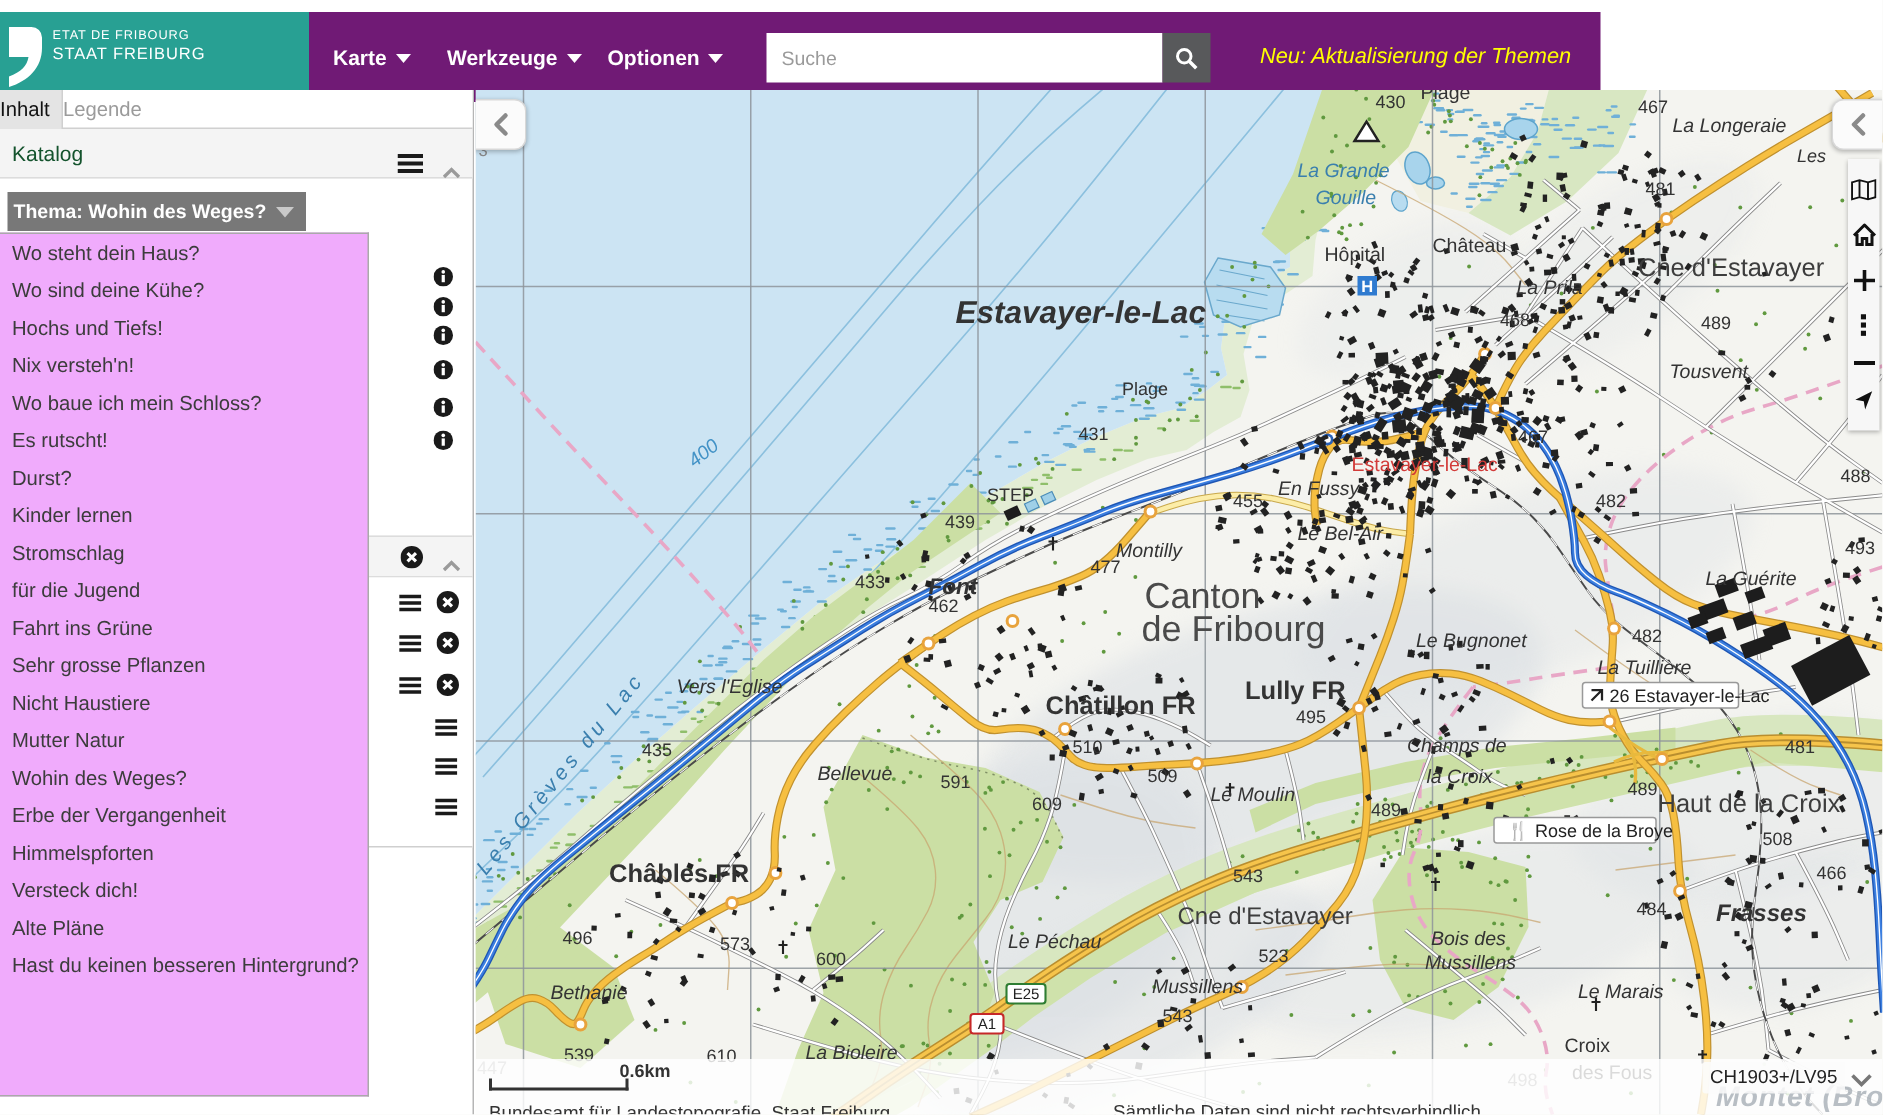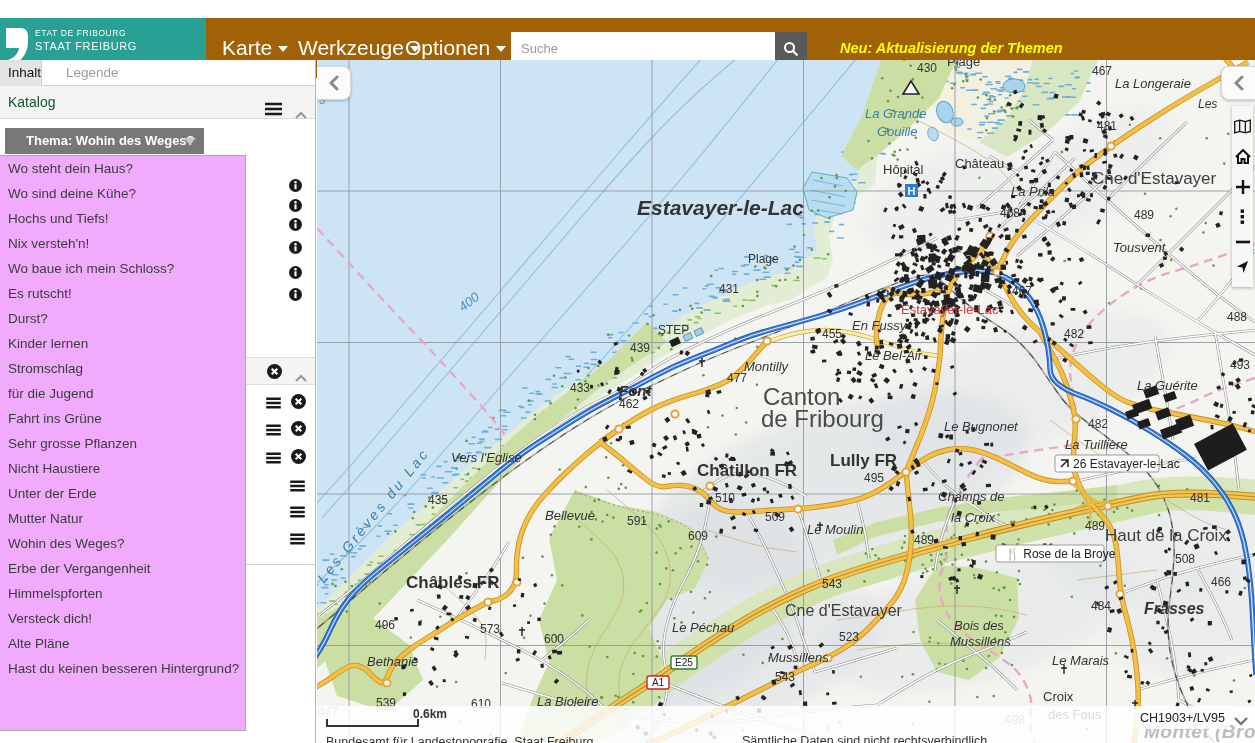--- a/index.html
+++ b/index.html
@@ -1,30 +1,30 @@
 <!DOCTYPE html>
 <html><head><meta charset="utf-8"><style>
 *{margin:0;padding:0;box-sizing:border-box}
 html,body{width:1255px;height:743px;overflow:hidden;font-family:"Liberation Sans",sans-serif}
 #app{position:relative;width:1255px;height:743px;background:#fff}
-header{position:absolute;left:0;top:18px;width:1255px;height:60px;background:#a16207}
+header{position:absolute;left:0;top:8px;width:1067px;height:60px;background:#701a75}
 #logo{position:absolute;left:0;top:0;width:206px;height:60px;background:#28a093}
 #logot1{position:absolute;left:35px;top:10px;font-size:8.5px;letter-spacing:.6px;color:#fff}
 #logot2{position:absolute;left:35px;top:21.5px;font-size:11px;letter-spacing:.6px;color:#fff}
-.menu{position:absolute;top:0;height:60px;line-height:60px;color:#fff;font-size:21px;font-weight:normal}
+.menu{position:absolute;top:0;height:60px;line-height:60px;color:#fff;font-size:14px;font-weight:bold}
 .menu .tri{display:inline-block;width:0;height:0;border-left:5px solid transparent;border-right:5px solid transparent;border-top:6px solid #fff;margin-left:6px;vertical-align:middle}
 #search{position:absolute;left:511px;top:14px;width:264px;height:33px;background:#fff;color:#9a9a9a;font-size:13px;line-height:33px;padding-left:10px}
 #searchbtn{position:absolute;left:775px;top:14px;width:32px;height:33px;background:#58595b;display:flex;align-items:center;justify-content:center}
-#banner{position:absolute;left:840px;top:0;height:60px;line-height:60px;color:#ff0;font-size:14.5px;font-weight:bold;font-style:italic}
+#banner{position:absolute;left:840px;top:0;height:60px;line-height:60px;color:#ff0;font-size:14.5px;font-weight:normal;font-style:italic}
 #sidebar{position:absolute;left:0;top:60px;width:316px;height:683px;background:#fff;border-right:1px solid #b5b5b5}
 #tabs{position:absolute;left:0;top:0;width:315px;height:26px;background:#fff;border-bottom:1px solid #d0d0d0}
-#tab1{position:absolute;left:0;top:0;width:42px;height:26px;background:#e4e4e4;border-right:1px solid #d0d0d0;color:#111;font-size:13.5px;line-height:26px;text-align:right}
-#tab2{position:absolute;left:42px;top:0;color:#9b9b9b;font-size:13.5px;line-height:26px;padding-left:24px}
+#tab1{position:absolute;left:0;top:0;width:42px;height:26px;background:#e4e4e4;border-right:1px solid #d0d0d0;color:#111;font-size:13.5px;line-height:26px;text-align:left}
+#tab2{position:absolute;left:42px;top:0;color:#9b9b9b;font-size:13.5px;line-height:26px;padding-left:0}
 #katalog{position:absolute;left:0;top:26px;width:315px;height:33px;background:#f4f4f4;border-bottom:1px solid #dcdcdc;font-size:14px;color:#14532d;line-height:33px;padding-left:8px}
-#thema{position:absolute;left:5px;top:68px;width:199px;height:26px;background:#787878;color:#fff;font-weight:bold;font-size:13px;line-height:26px;padding-left:21px}
+#thema{position:absolute;left:5px;top:68px;width:199px;height:26px;background:#787878;color:#fff;font-weight:bold;font-size:13px;line-height:26px;padding-left:4px}
 #thema .tri{position:absolute;right:8px;top:10px;width:0;height:0;border-left:6px solid transparent;border-right:6px solid transparent;border-top:7px solid #c9c9c9}
 #drop{position:absolute;left:0;top:95px;width:246px;height:576px;background:#f0abfc;border:1px solid #aaa;border-left:none;z-index:5}
 .ditem{height:25px;line-height:25px;padding-left:8px;font-size:13.5px;color:#3c3c3c;white-space:nowrap}
 #panel2h{position:absolute;left:0;top:297px;width:315px;height:28px;background:#f4f4f4;border-bottom:1px solid #dcdcdc;border-top:1px solid #dcdcdc}
 #panel2{position:absolute;left:246px;top:325px;width:69px;height:180px;background:#fff;border-bottom:1px solid #cfcfcf}
 #map{position:absolute;left:317px;top:60px;width:938px;height:683px;overflow:hidden}
 #ltab{position:absolute;left:0;top:6px;width:34px;height:34px;background:#fbfbfb;border:1px solid #d8d8d8;border-left:none;border-radius:0 8px 8px 0;box-shadow:0 1px 3px rgba(0,0,0,.25);display:flex;align-items:center;justify-content:center;z-index:6}
 #rtab{position:absolute;right:0;top:6px;width:34px;height:34px;background:#fbfbfb;border:1px solid #d8d8d8;border-right:none;border-radius:8px 0 0 8px;box-shadow:0 1px 3px rgba(0,0,0,.25);display:flex;align-items:center;justify-content:center;z-index:6}
 #toolbar{position:absolute;right:2px;top:46px;width:21px;height:181px;background:#f7f7f7;box-shadow:0 1px 3px rgba(0,0,0,.3);z-index:6;display:flex;flex-direction:column;align-items:center;justify-content:space-around;padding:6px 0}
 #bottombar{position:absolute;left:0;bottom:0;width:938px;height:37px;background:rgba(255,255,255,.82);z-index:5}
@@ -145,21 +145,20 @@
         <div class="ditem">Nix versteh'n!</div>
         <div class="ditem">Wo baue ich mein Schloss?</div>
         <div class="ditem">Es rutscht!</div>
         <div class="ditem">Durst?</div>
         <div class="ditem">Kinder lernen</div>
         <div class="ditem">Stromschlag</div>
         <div class="ditem">für die Jugend</div>
         <div class="ditem">Fahrt ins Grüne</div>
         <div class="ditem">Sehr grosse Pflanzen</div>
         <div class="ditem">Nicht Haustiere</div>
-        <div class="ditem">Unter der Erde</div>
         <div class="ditem">Mutter Natur</div>
         <div class="ditem">Wohin des Weges?</div>
         <div class="ditem">Erbe der Vergangenheit</div>
         <div class="ditem">Himmelspforten</div>
         <div class="ditem">Versteck dich!</div>
         <div class="ditem">Alte Pläne</div>
         <div class="ditem">Hast du keinen besseren Hintergrund?</div>
       </div>
 </div>
 <div id="map">

